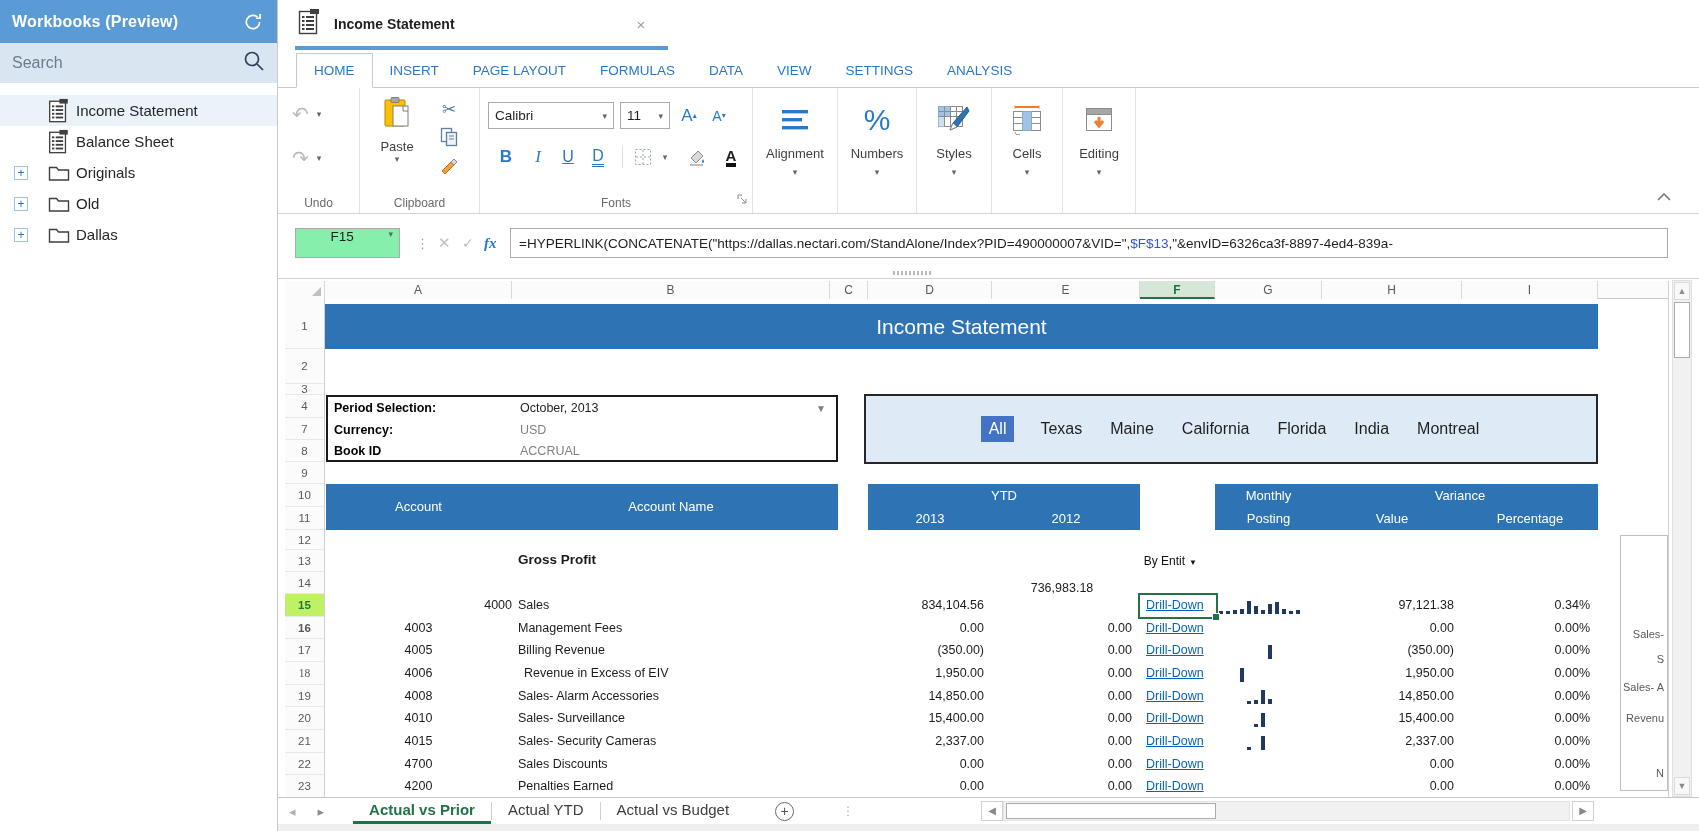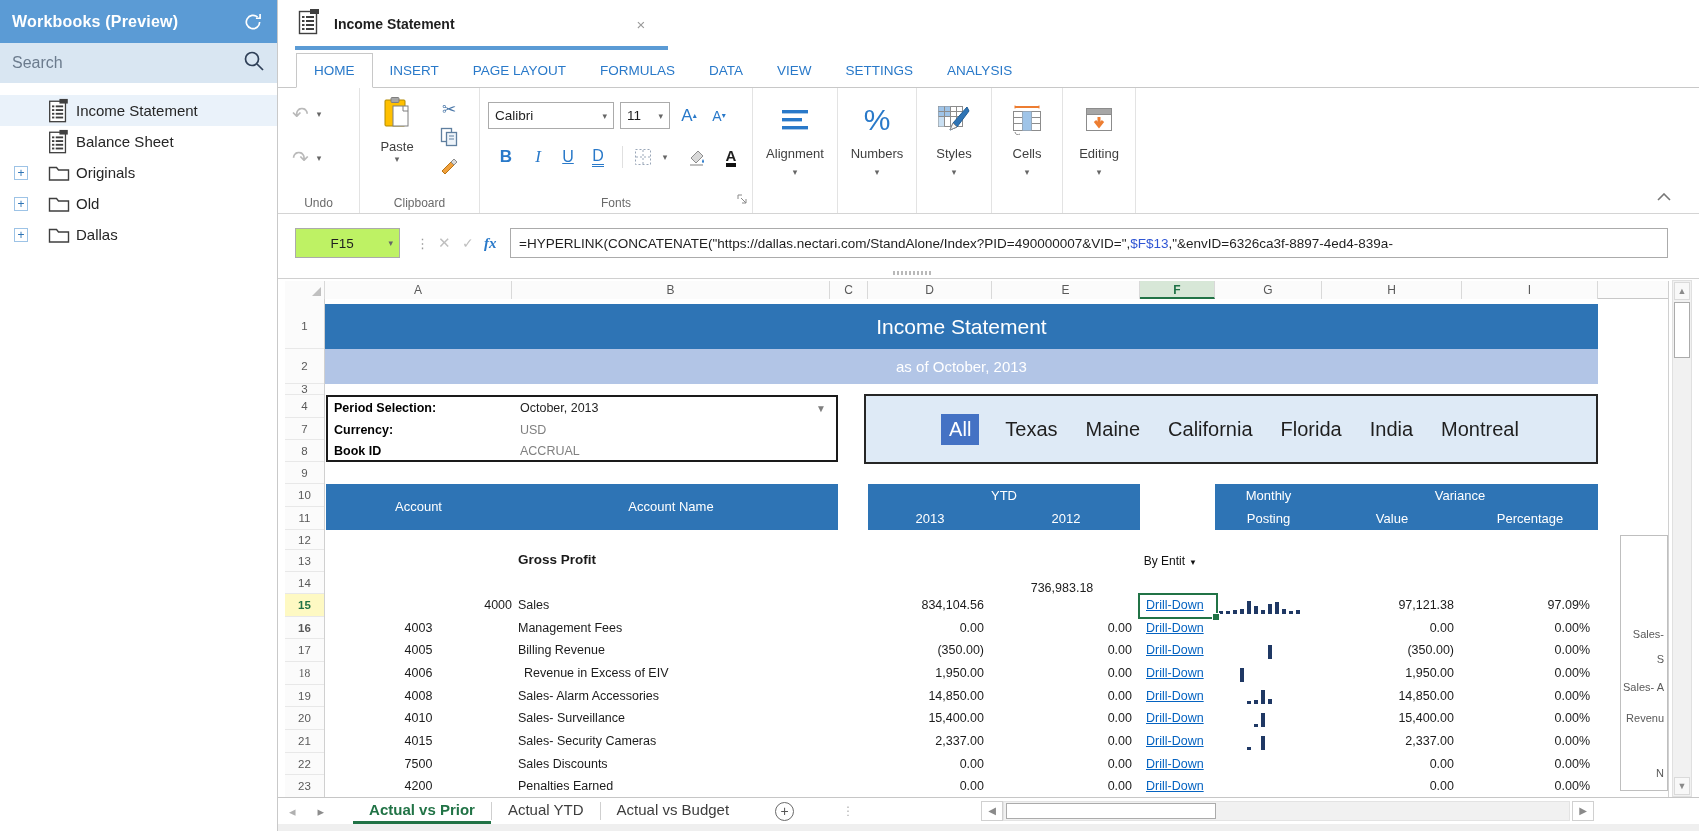--- a/index.html
+++ b/index.html
@@ -61,55 +61,55 @@
   .fb-B { font-weight:bold; font-size:17px; }
   .fb-I { font-style:italic; font-family:"Liberation Serif", serif; font-size:17px; }
   .fb-U { font-size:16px; text-decoration:underline; }
   .fb-D { font-size:16px; border-bottom:3px double #2979C9; line-height:16px; }
   .fontcolorA { color:#1f1f1f; font-size:15px; font-weight:bold; border-bottom:4px solid #111; line-height:15px; }
   .launcher { position:absolute; right:4px; bottom:4px; }
   .collapse-chevron { position:absolute; right:28px; bottom:8px; cursor:pointer; }
 
   
   .fbar { position:absolute; left:0; top:214px; width:100%; height:64px; background:#fff; }
-  .namebox { position:absolute; left:17px; top:14px; width:105px; height:30px; border:1px solid #ababab; display:flex; align-items:center; background:#bef264; }
+  .namebox { position:absolute; left:17px; top:14px; width:105px; height:30px; border:1px solid #ababab; display:flex; background:#86efac; }
   .namebox .ref { flex:1; text-align:center; font-size:13.5px; color:#1f1f1f; }
   .namebox .caret { padding-right:6px; }
   .vdots { position:absolute; left:138px; top:14px; height:30px; display:flex; align-items:center; color:#9a9a9a; font-size:13px; letter-spacing:0; line-height:5px; }
   .fx-x { position:absolute; left:160px; top:14px; height:30px; display:flex; align-items:center; color:#bfbfbf; font-size:15px; cursor:pointer; }
   .fx-ck { position:absolute; left:184px; top:14px; height:30px; display:flex; align-items:center; color:#bfbfbf; font-size:14px; cursor:pointer; }
   .fx-fx { position:absolute; left:206px; top:14px; height:30px; display:flex; align-items:center; color:#2979C9; font-style:italic; font-weight:bold; font-size:15px; font-family:"Liberation Serif", serif; cursor:pointer; }
   .finput { position:absolute; left:232px; top:14px; width:1158px; height:30px; border:1px solid #ababab; background:#fff; display:flex; align-items:center; padding:0 8px; font-size:13.5px; color:#1f1f1f; white-space:nowrap; overflow:hidden; }
   .finput .fref { color:#2F55D4; }
   .drag-handle { position:absolute; left:615px; top:57px; width:40px; height:4px;
      background-image:repeating-linear-gradient(90deg,#b9b9b9 0 2px,transparent 2px 4px); }
 
   
   .grid { position:absolute; left:0; top:278px; width:1421px; height:519px; background:#fff; border-top:1px solid #d0d0d0; overflow:hidden; }
   .colstrip { position:absolute; left:7px; top:2px; width:1383px; height:18px; background:#fbfbfb; border-bottom:1px solid #c8c8c8; }
   .corner { position:absolute; left:7px; top:2px; width:40px; height:18px; background:#fbfbfb; border-right:1px solid #d9d9d9; }
   .corner:after { content:""; position:absolute; right:3px; bottom:3px; border-left:9px solid transparent; border-bottom:9px solid #c0c0c0; }
   .colh { position:absolute; top:2px; height:18px; text-align:center; font-size:12px; color:#595959; line-height:18px; border-right:1px solid #d9d9d9; background:#fbfbfb; }
   .colh.sel { background:#D7E7D7; color:#1E7145; font-weight:bold; border-bottom:2px solid #217346; }
   .gutter { position:absolute; left:7px; top:20px; width:40px; bottom:0; background:#fbfbfb; border-right:1px solid #d0d0d0; }
   .rownum { position:absolute; left:0; width:39px; text-align:center; font-size:11.5px; color:#595959; border-bottom:1px solid #e8e8e8; overflow:hidden; }
-  .rownum.sel { color:#217346; font-weight:bold; background:#fef9c3; }
+  .rownum.sel { color:#217346; font-weight:bold; background:#bef264; }
   .grid-right-line { position:absolute; left:1390px; top:2px; bottom:0; width:1px; background:#d0d0d0; }
 
   .banner { position:absolute; left:47px; top:25px; width:1273px; height:45px; background:#2E74B5; color:#fff; text-align:center; font-size:21px; line-height:45px; }
   .subbanner { position:absolute; left:47px; top:70px; width:1273px; height:35px; background:#B2C5E6; color:#fff; text-align:center; font-size:15px; line-height:35px; }
 
   .periodbox { position:absolute; left:48px; top:116px; width:512px; height:67px; border:2px solid #1a1a1a; background:#fff; }
   .pb-label { position:absolute; left:6px; font-size:12.5px; font-weight:bold; color:#000; }
   .pb-val { position:absolute; left:192px; font-size:12.5px; color:#1f1f1f; }
   .pb-val.gray { color:#808080; }
   .pb-caret { position:absolute; right:10px; top:6px; color:#7f7f7f; font-size:10px; }
 
   .filterbox { position:absolute; left:586px; top:115px; width:734px; height:70px; border:2px solid #262626; background:#DEEAF6; display:flex; align-items:center; justify-content:center; gap:24px; }
-  .chip { font-size:20px; color:#1f1f1f; cursor:pointer; padding:4px 2px; }
+  .chip { font-size:16px; color:#1f1f1f; cursor:pointer; padding:4px 2px; }
   .chip.selected { background:#4472C4; color:#fff; padding:4px 8px; }
 
   .band { position:absolute; background:#2E74B5; }
   .bandtxt { position:absolute; color:#fff; font-size:13px; text-align:center; }
 
   .cell { position:absolute; font-size:12.5px; color:#1c1c1c; white-space:nowrap; overflow:hidden; }
   .cell.num { text-align:right; padding-right:8px; }
   .cell.acct { text-align:center; }
   .cell.nm { padding-left:6px; }
   .drill { color:#0563C1; text-decoration:underline; cursor:pointer; }
@@ -492,21 +492,20 @@
           <div class="rownum" style="top: 363px; height: 23px; line-height: 23px; font-family: Liberation Serif, serif;">18</div>
           <div class="rownum" style="top: 386px; height: 22px; line-height: 22px;">19</div>
           <div class="rownum" style="top: 408px; height: 23px; line-height: 23px;">20</div>
           <div class="rownum" style="top: 431px; height: 23px; line-height: 23px;">21</div>
           <div class="rownum" style="top: 454px; height: 22px; line-height: 22px;">22</div>
           <div class="rownum" style="top: 476px; height: 23px; line-height: 23px;">23</div>
         </div>
       <div class="grid-right-line"></div>
 
       <div class="banner">Income Statement</div>
-      <div class="subbanner">as of October, 2013</div>
 
       <div class="periodbox">
         <span class="pb-label" style="top:4px;">Period Selection:</span>
         <span class="pb-val" style="top:4px;">October, 2013</span>
         <span class="pb-caret">▼</span>
         <span class="pb-label" style="top:26px;">Currency:</span>
         <span class="pb-val gray" style="top:26px;">USD</span>
         <span class="pb-label" style="top:47px;">Book ID</span>
         <span class="pb-val gray" style="top:47px;">ACCRUAL</span>
       </div>
@@ -553,21 +552,21 @@
               <i style="height: 13px;"></i>
               <i style="height: 7.8px;"></i>
               <i style="height: 3.9px;"></i>
               <i style="height: 10.4px;"></i>
               <i style="height: 11.7px;"></i>
               <i style="height: 5.2px;"></i>
               <i style="height: 2.6px;"></i>
               <i style="height: 3.9px;"></i>
             </div>
             <div class="cell num" style="left: 1044px; width: 140px; top: 315px; height: 23px; line-height: 23px;">97,121.38</div>
-            <div class="cell num" style="left: 1184px; width: 136px; top: 315px; height: 23px; line-height: 23px;">97.09%</div>
+            <div class="cell num" style="left: 1184px; width: 136px; top: 315px; height: 23px; line-height: 23px;">0.34%</div>
           </div>
           <div>
             <div class="cell acct" style="left: 47px; width: 187px; top: 338px; height: 22px; line-height: 22px;">4003</div>
             <div class="cell nm" style="left: 234px; width: 378px; top: 338px; height: 22px; line-height: 22px;">Management Fees</div>
             <div class="cell num" style="left: 590px; width: 124px; top: 338px; height: 22px; line-height: 22px;">0.00</div>
             <div class="cell num" style="left: 714px; width: 148px; top: 338px; height: 22px; line-height: 22px;">0.00</div>
             <div class="cell nm" style="left: 862px; width: 75px; top: 338px; height: 22px; line-height: 22px;"><span class="drill">Drill-Down</span></div>
             <div class="cell num" style="left: 1044px; width: 140px; top: 338px; height: 22px; line-height: 22px;">0.00</div>
             <div class="cell num" style="left: 1184px; width: 136px; top: 338px; height: 22px; line-height: 22px;">0.00%</div>
           </div>
@@ -680,21 +679,21 @@
               <i style="height: 0px;"></i>
               <i style="height: 0px;"></i>
               <i style="height: 0px;"></i>
               <i style="height: 0px;"></i>
               <i style="height: 0px;"></i>
             </div>
             <div class="cell num" style="left: 1044px; width: 140px; top: 451px; height: 23px; line-height: 23px;">2,337.00</div>
             <div class="cell num" style="left: 1184px; width: 136px; top: 451px; height: 23px; line-height: 23px;">0.00%</div>
           </div>
           <div>
-            <div class="cell acct" style="left: 47px; width: 187px; top: 474px; height: 22px; line-height: 22px;">7500</div>
+            <div class="cell acct" style="left: 47px; width: 187px; top: 474px; height: 22px; line-height: 22px;">4700</div>
             <div class="cell nm" style="left: 234px; width: 378px; top: 474px; height: 22px; line-height: 22px;">Sales Discounts</div>
             <div class="cell num" style="left: 590px; width: 124px; top: 474px; height: 22px; line-height: 22px;">0.00</div>
             <div class="cell num" style="left: 714px; width: 148px; top: 474px; height: 22px; line-height: 22px;">0.00</div>
             <div class="cell nm" style="left: 862px; width: 75px; top: 474px; height: 22px; line-height: 22px;"><span class="drill">Drill-Down</span></div>
             <div class="cell num" style="left: 1044px; width: 140px; top: 474px; height: 22px; line-height: 22px;">0.00</div>
             <div class="cell num" style="left: 1184px; width: 136px; top: 474px; height: 22px; line-height: 22px;">0.00%</div>
           </div>
           <div>
             <div class="cell acct" style="left: 47px; width: 187px; top: 496px; height: 23px; line-height: 23px;">4200</div>
             <div class="cell nm" style="left: 234px; width: 378px; top: 496px; height: 23px; line-height: 23px;">Penalties Earned</div>

